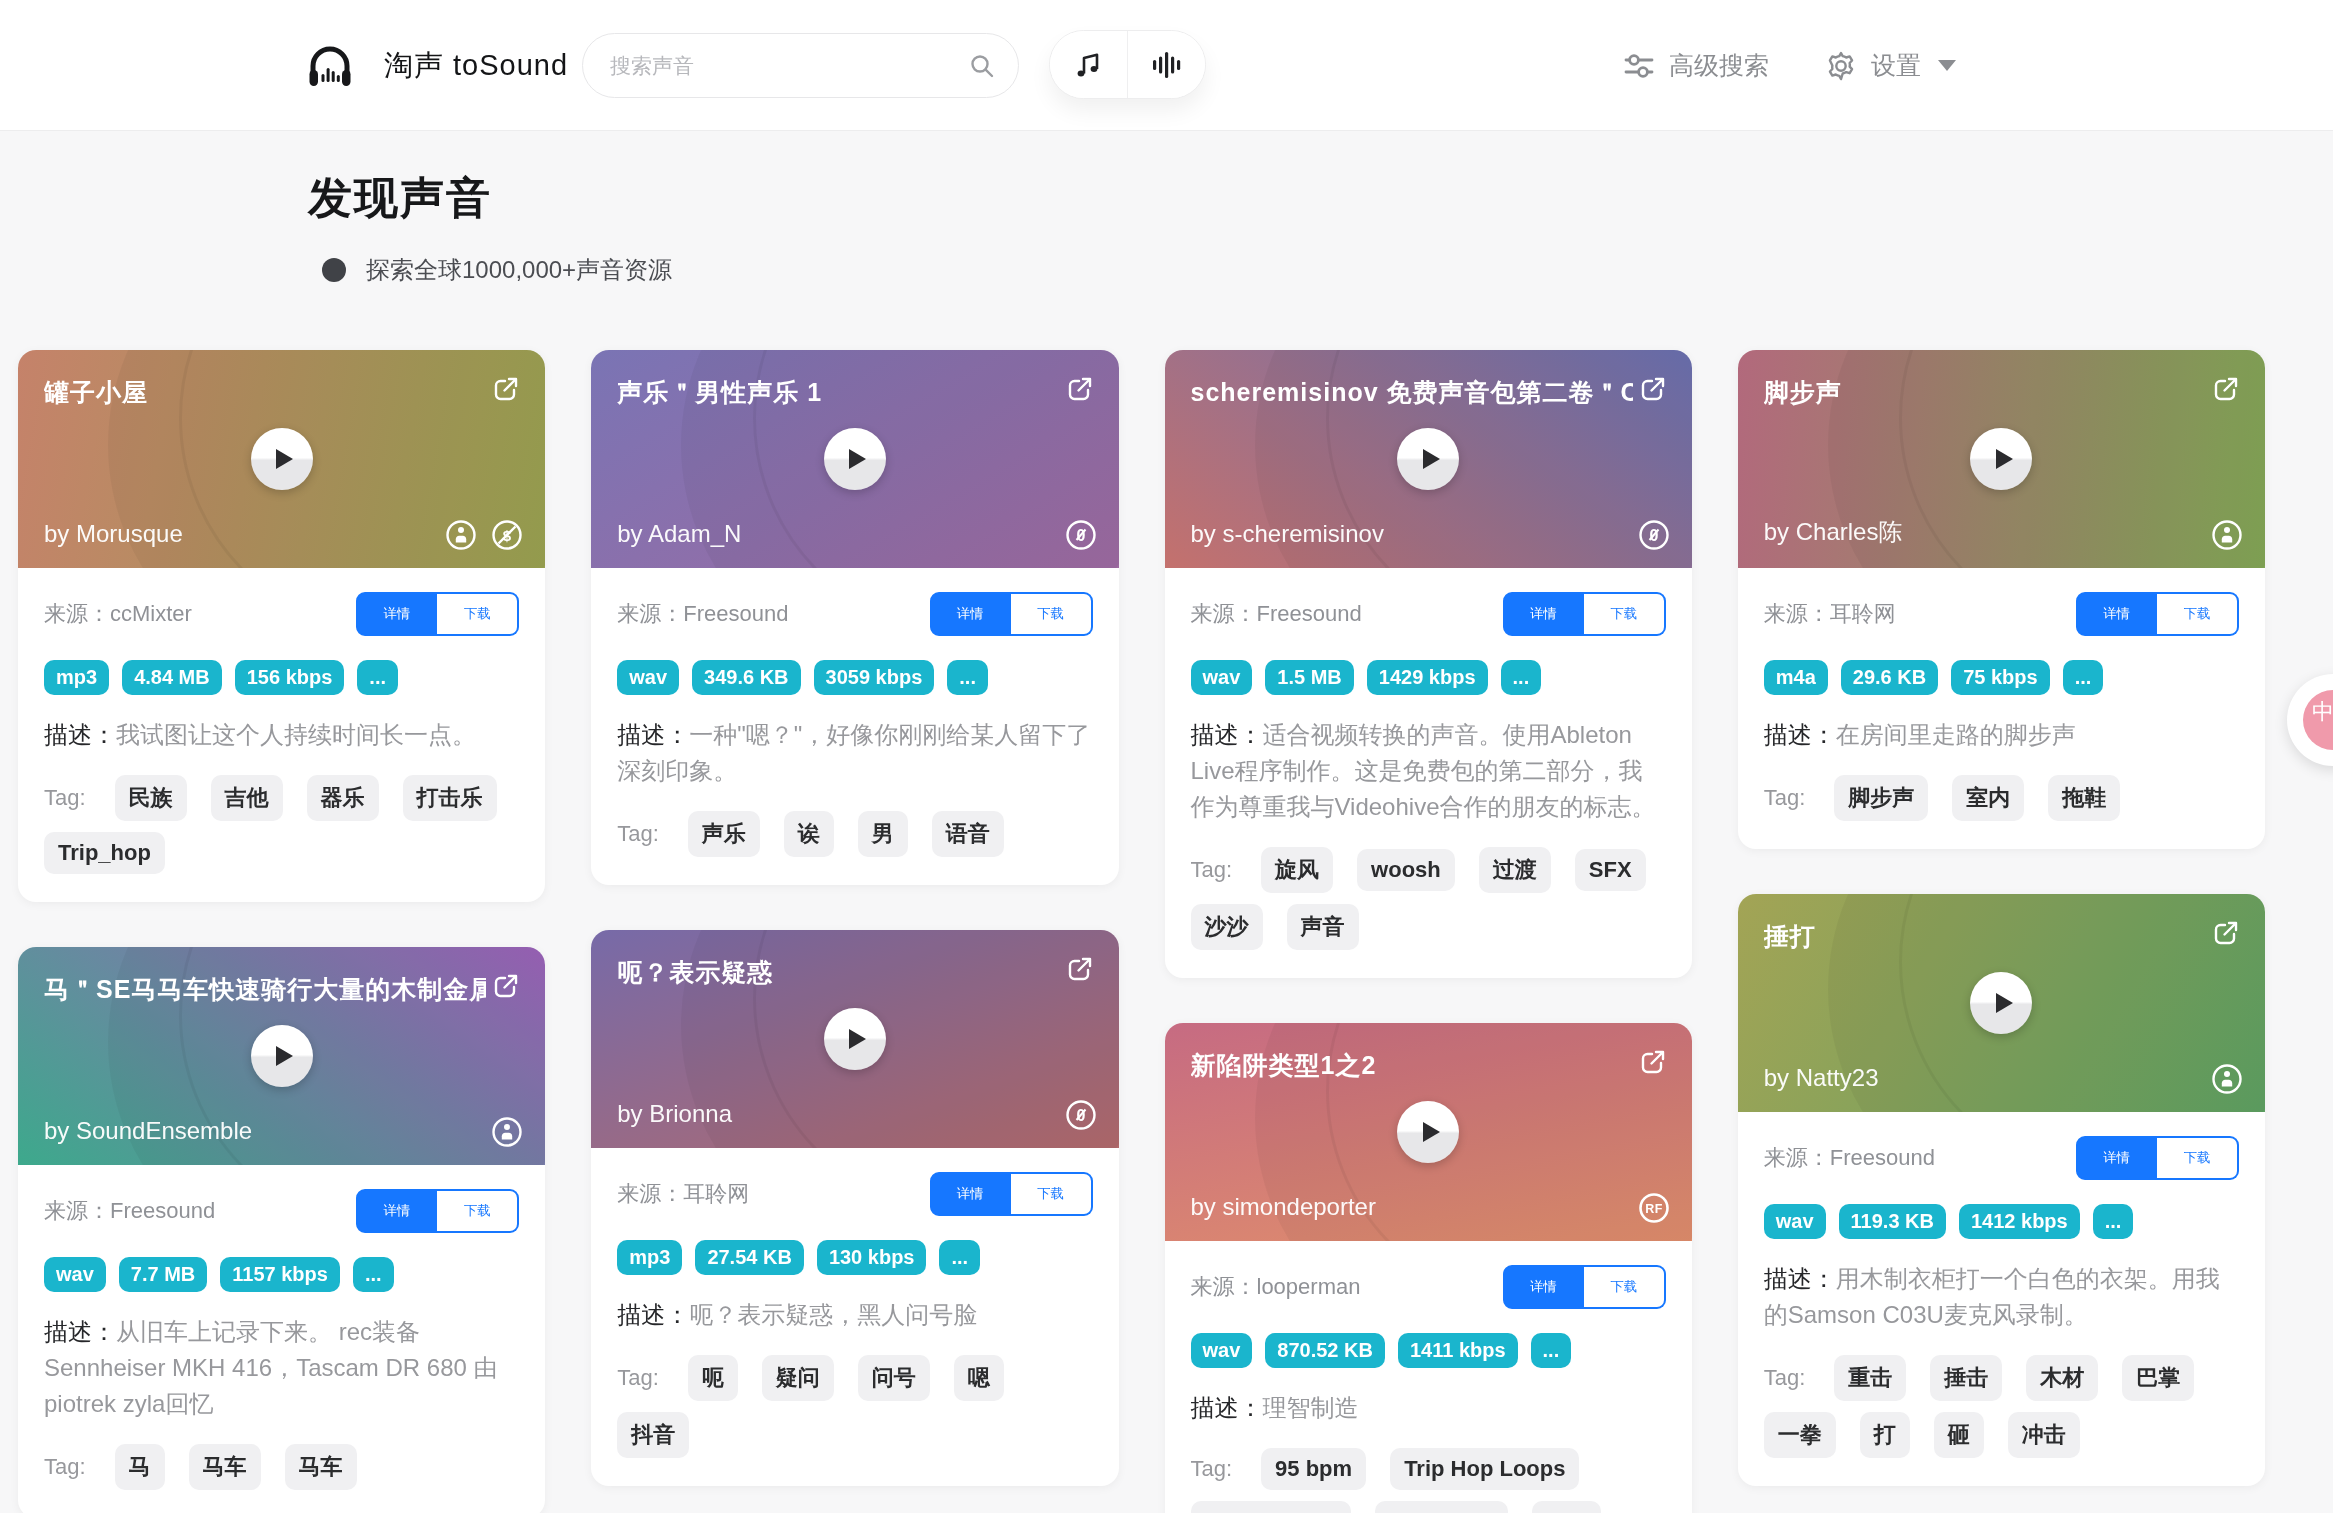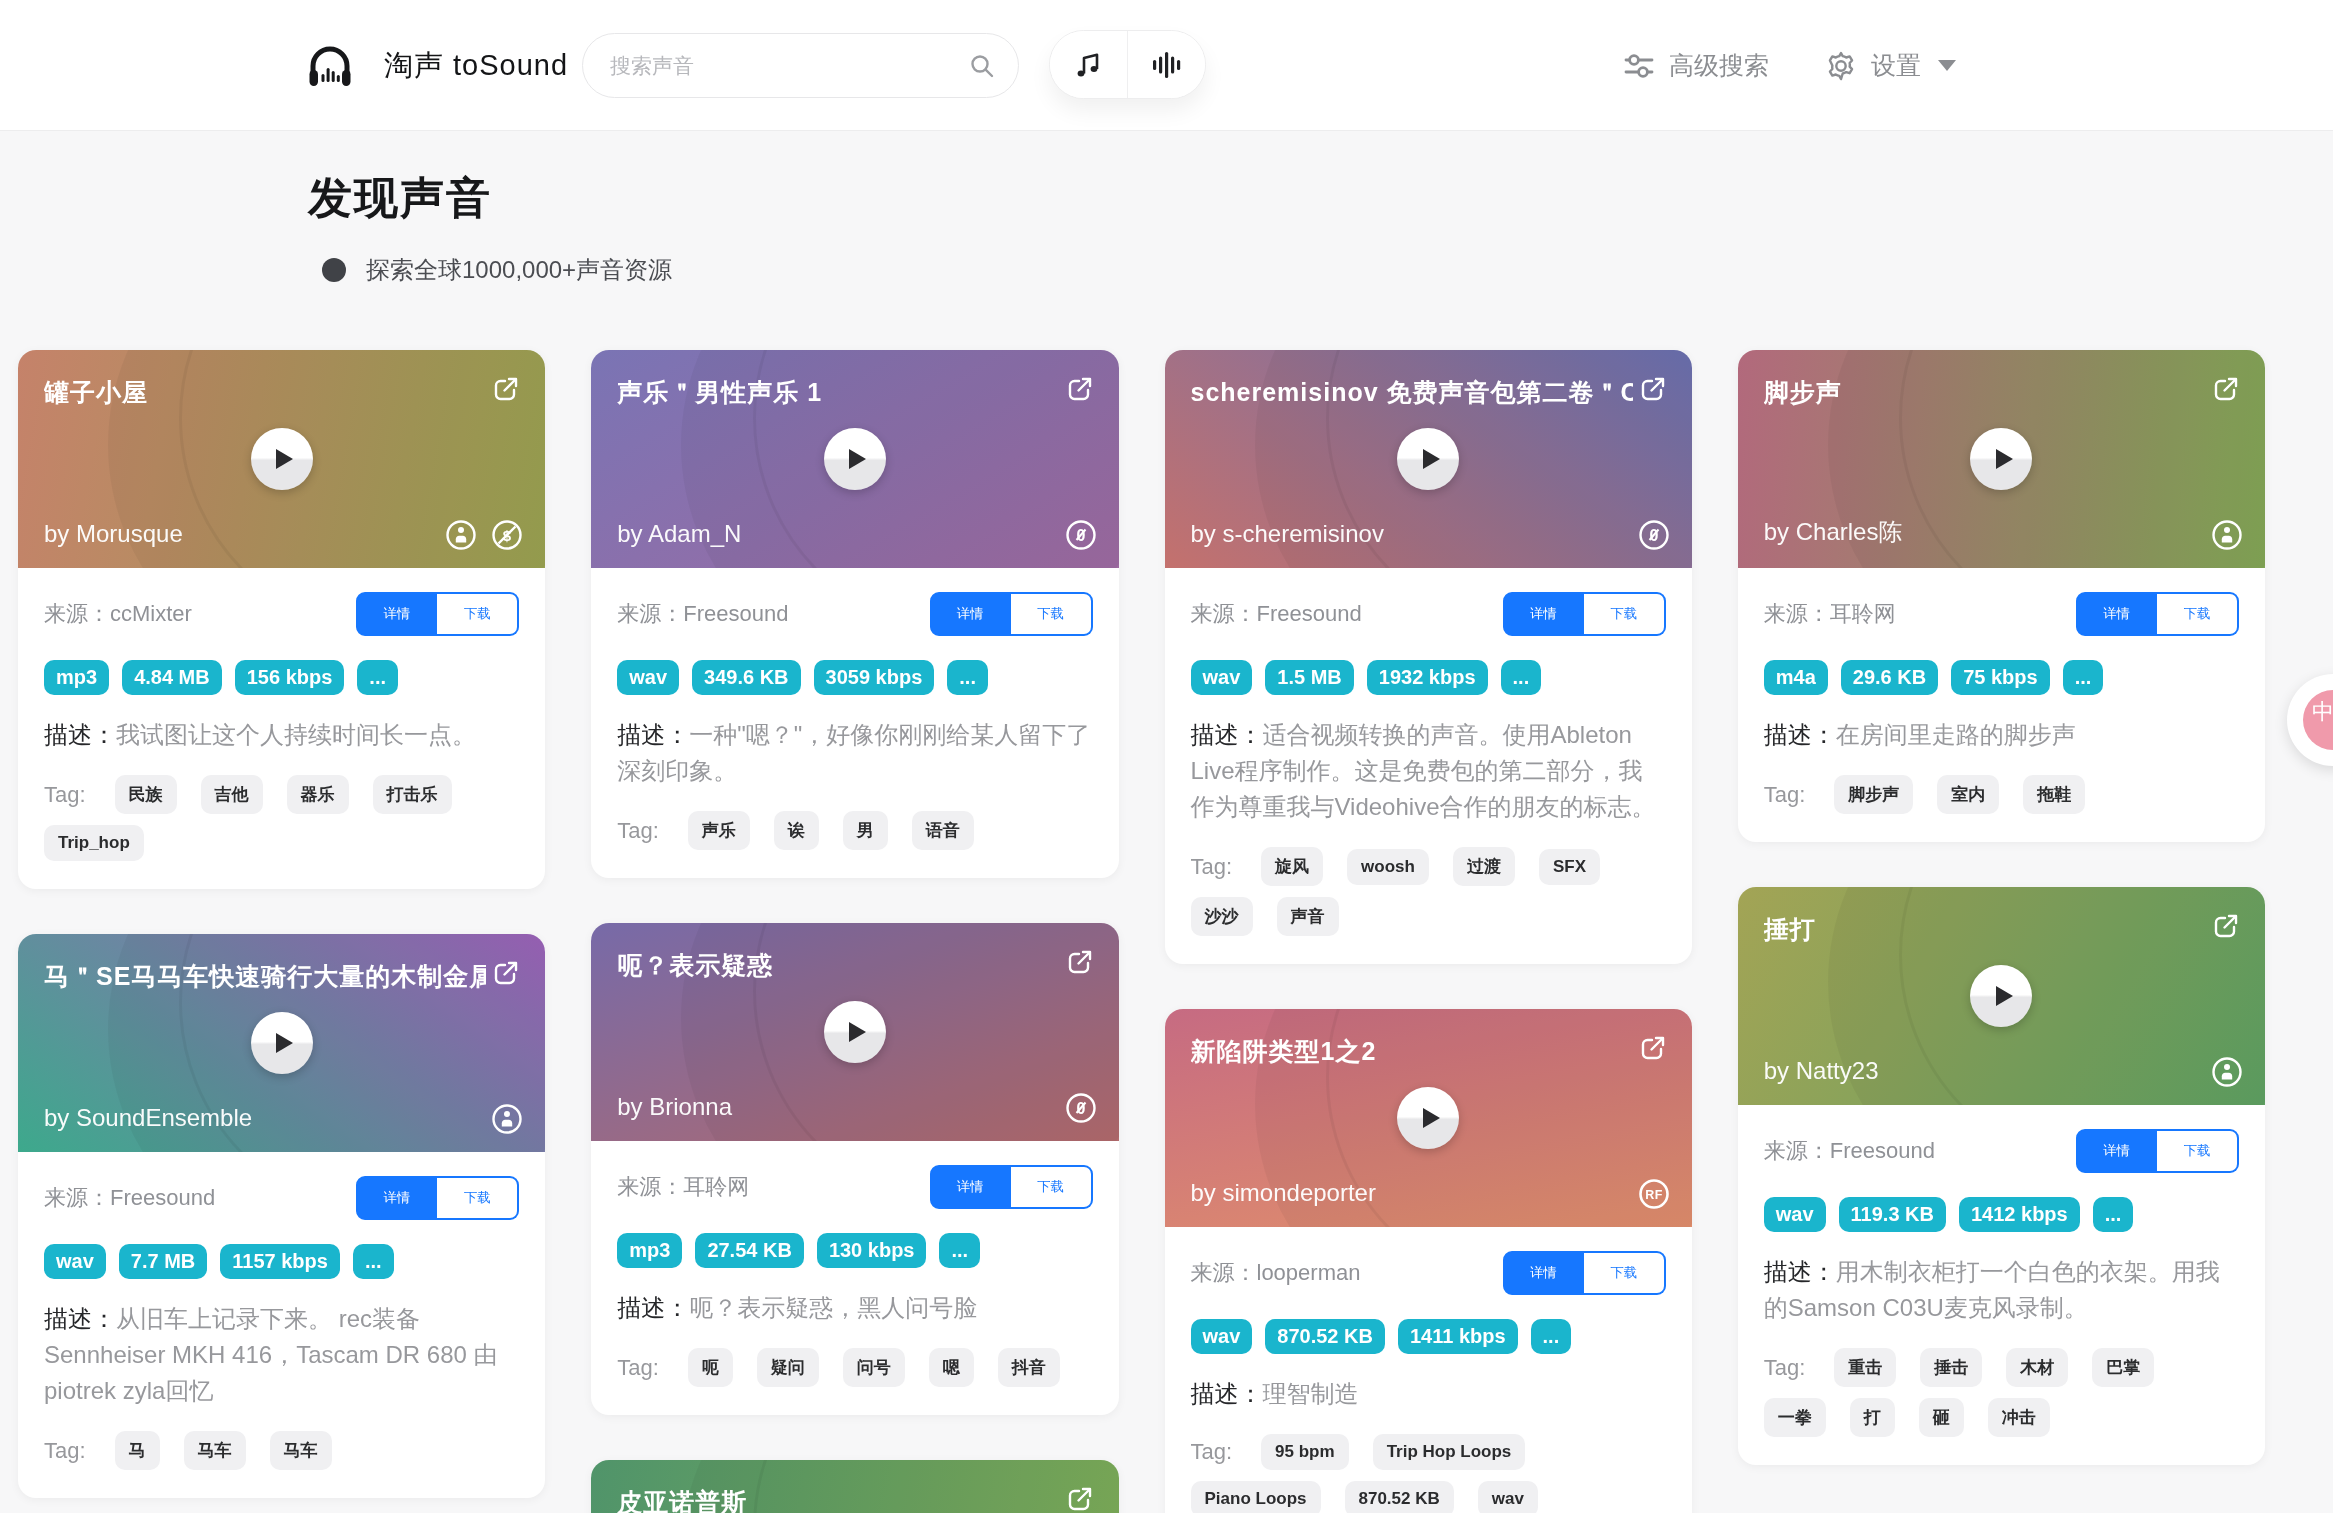--- a/index.html
+++ b/index.html
@@ -61,21 +61,21 @@
   .seg-d { width:81px; background:#1677ff; color:#fff; border:2px solid #1677ff; border-radius:9px 0 0 9px;
            display:flex; align-items:center; justify-content:center; cursor:pointer; font-family:Liberation Serif, serif; }
   .seg-dl { width:82px; background:#fff; color:#1677ff; border:2px solid #1677ff; border-left:none;
             border-radius:0 9px 9px 0; display:flex; align-items:center; justify-content:center; cursor:pointer; font-family:inherit; }
   .badges { display:flex; gap:13px; margin-top:24px; }
   .badge { background:#1ab5cd; color:#fff; font-weight:700; font-size:20px; padding:6px 12px; border-radius:10px; }
   .desc { margin-top:22px; font-size:24px; line-height:36px; color:#97989c; }
   .desc .lab { color:#26272a; }
   .tags { margin-top:22px; display:flex; flex-wrap:wrap; align-items:center; gap:11px 24px; }
   .tags .lab { font-size:22px; color:#97989c; margin-right:5px; }
-  .tag { background:#f0f0f2; color:#2b2c2e; font-weight:700; font-size:17px; padding:8px 14px;
+  .tag { background:#f0f0f2; color:#2b2c2e; font-weight:700; font-size:22px; padding:8px 14px;
          border-radius:10px; cursor:pointer; }
 
   
   .translate { position:absolute; top:674px; right:-46px; width:92px; height:92px; border-radius:50%;
                background:#fff; box-shadow:0 4px 14px rgba(0,0,0,.12); z-index:9;
                display:flex; align-items:center; justify-content:center; cursor:pointer; border:none; }
   .t-inner { width:60px; height:60px; border-radius:50%; background:#f09aab; position:relative; color:#fff; }
   .t-zh { position:absolute; left:9px; top:7px; font-size:22px; }
 </style>
 </head>
@@ -384,21 +384,21 @@
             <div class="srow">
               <div class="source"><span>来源：</span><span>Freesound</span></div>
               <div class="seg">
                 <button class="seg-d">详情</button>
                 <button class="seg-dl">下载</button>
               </div>
             </div>
             <div class="badges">
               <span class="badge">wav</span>
               <span class="badge">1.5 MB</span>
-              <span class="badge">1932 kbps</span>
+              <span class="badge">1429 kbps</span>
               <span class="badge">...</span>
             </div>
             <div class="desc"><span class="lab">描述：</span><span>适合视频转换的声音。使用Ableton Live程序制作。这是免费包的第二部分，我作为尊重我与Videohive合作的朋友的标志。</span></div>
             <div class="tags">
               <span class="lab">Tag:</span>
               <span class="tag">旋风</span>
               <span class="tag">woosh</span>
               <span class="tag">过渡</span>
               <span class="tag">SFX</span>
               <span class="tag">沙沙</span>

